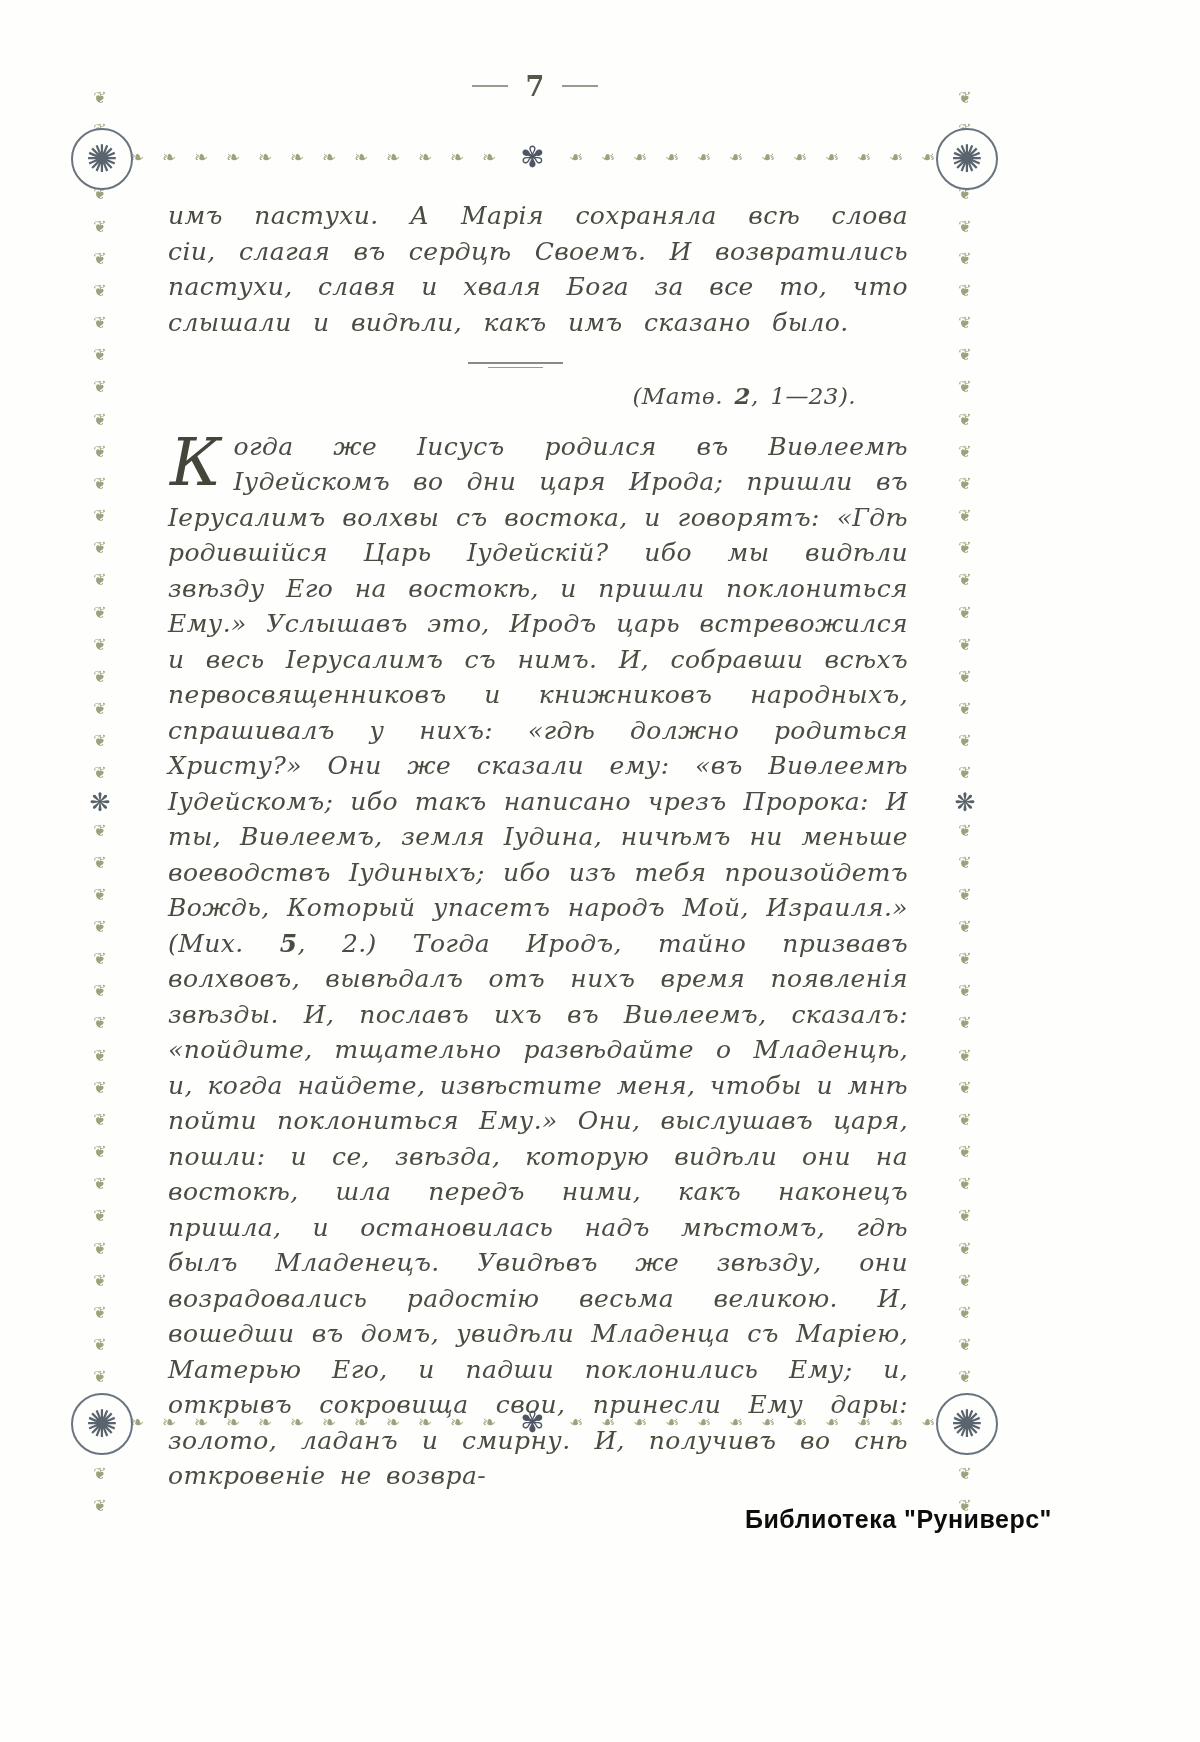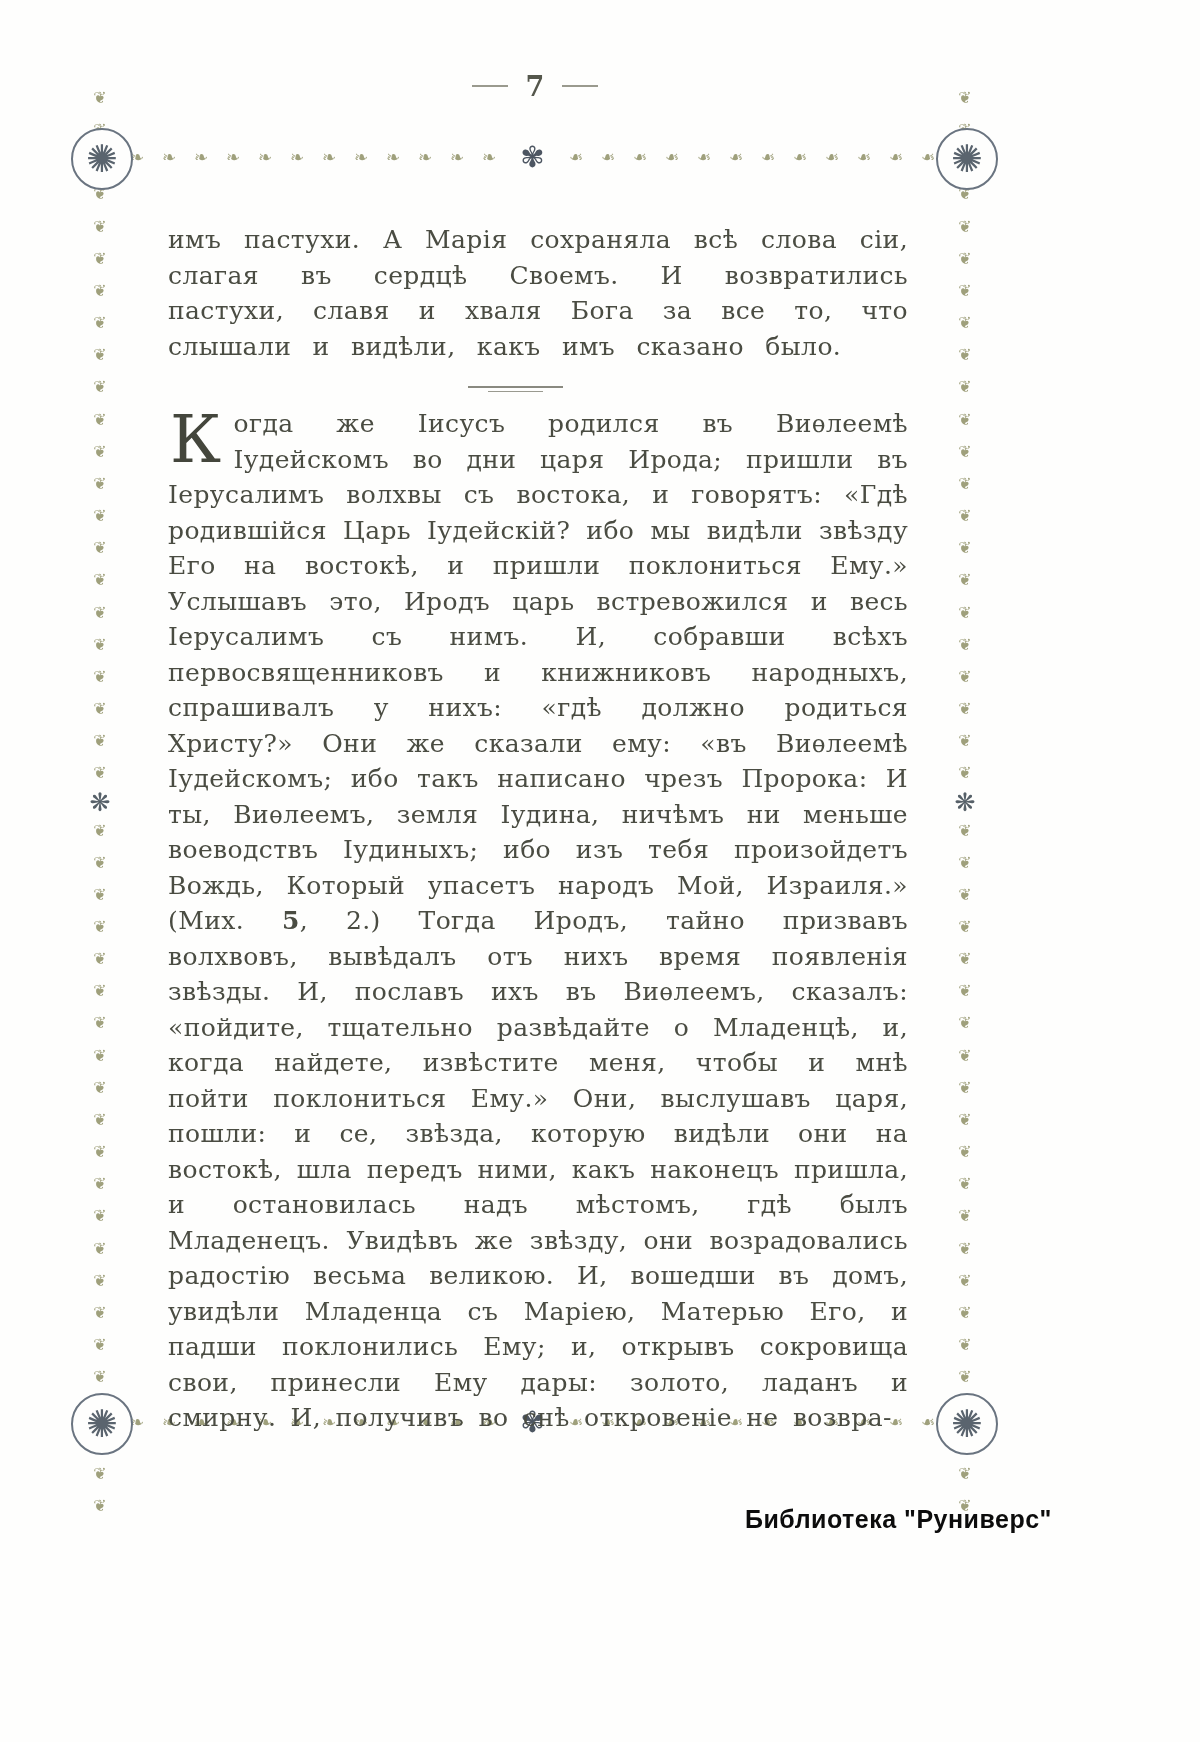--- a/index.html
+++ b/index.html
@@ -32,23 +32,23 @@
   .corner{position:absolute;width:58px;height:58px;border-radius:50%;
     border:2px solid #6a7480;background:#fefefd;color:#5a646e;z-index:2;
     display:flex;align-items:center;justify-content:center;
     font-family:"DejaVu Sans",sans-serif;font-size:38px;line-height:1;}
   .corner.tl{left:71px;top:128px;}
   .corner.tr{left:936px;top:128px;}
   .corner.bl{left:71px;top:1393px;}
   .corner.br{left:936px;top:1393px;}
 
   
-  .text-block{position:absolute;left:168px;top:222px;width:740px;
+  .text-block{position:absolute;left:168px;top:198px;width:740px;
     font-family:"DejaVu Serif",serif;font-size:25px;line-height:35.5px;
-    color:#4a4c42;text-align:justify;letter-spacing:.4px;}
+    color:#4a4c42;text-align:justify;letter-spacing:.4px;font-style:italic;}
   .para1{margin:0;word-spacing:13px;}
   .divider{width:95px;margin:22px 0 0 300px;}
   .divider .line1{border-top:2px solid #8a8a80;}
   .divider .line2{width:55px;margin:3px auto 0;border-top:1px solid#9a9a90;}
   .citation{margin:10px 52px 0 0;text-align:right;font-size:23px;word-spacing:4px;}
   .citation .b, .para2 .b{font-weight:700;}
   .para2{margin:14px 0 0;word-spacing:6px;}
   .dropcap{float:left;font-size:66px;line-height:56px;padding:6px 12px 0 2px;color:#44463c;}
 
   
@@ -251,20 +251,21 @@
   </div>
 
   <main class="text-block">
     <p class="para1">имъ пастухи. А Марія сохраняла всѣ слова сіи, слагая въ сердцѣ Своемъ. И возвратились пастухи, славя и хваля Бога за все то, что слышали и видѣли, какъ имъ сказано было.</p>
 
     <div class="divider">
       <div class="line1"></div>
       <div class="line2"></div>
     </div>
 
+    <p class="citation"><span id="citation-text"><span>(Матѳ. </span><span class="b">2</span><span>, 1—23).</span></span></p>
 
     <p class="para2">
       <span class="dropcap">К</span><span id="para2-text"><span>огда же Іисусъ родился въ Виѳлеемѣ Іудейскомъ во дни царя Ирода; пришли въ Іерусалимъ волхвы съ востока, и говорятъ: «Гдѣ родившійся Царь Іудейскій? ибо мы видѣли звѣзду Его на востокѣ, и пришли поклониться Ему.» Услышавъ это, Иродъ царь встревожился и весь Іерусалимъ съ нимъ. И, собравши всѣхъ первосвященниковъ и книжниковъ народныхъ, спрашивалъ у нихъ: «гдѣ должно родиться Христу?» Они же сказали ему: «въ Виѳлеемѣ Іудейскомъ; ибо такъ написано чрезъ Пророка: И ты, Виѳлеемъ, земля Іудина, ничѣмъ ни меньше воеводствъ Іудиныхъ; ибо изъ тебя произойдетъ Вождь, Который упасетъ народъ Мой, Израиля.» (Мих. </span><span class="b">5</span><span>, 2.) Тогда Иродъ, тайно призвавъ волхвовъ, вывѣдалъ отъ нихъ время появленія звѣзды. И, пославъ ихъ въ Виѳлеемъ, сказалъ: «пойдите, тщательно развѣдайте о Младенцѣ, и, когда найдете, извѣстите меня, чтобы и мнѣ пойти поклониться Ему.» Они, выслушавъ царя, пошли: и се, звѣзда, которую видѣли они на востокѣ, шла передъ ними, какъ наконецъ пришла, и остановилась надъ мѣстомъ, гдѣ былъ Младенецъ. Увидѣвъ же звѣзду, они возрадовались радостію весьма великою. И, вошедши въ домъ, увидѣли Младенца съ Маріею, Матерью Его, и падши поклонились Ему; и, открывъ сокровища свои, принесли Ему дары: золото, ладанъ и смирну. И, получивъ во снѣ откровеніе не возвра-</span></span>
     </p>
   </main>
 
   <div class="watermark">Библиотека "Руниверс"</div>
 
 </div>
 

